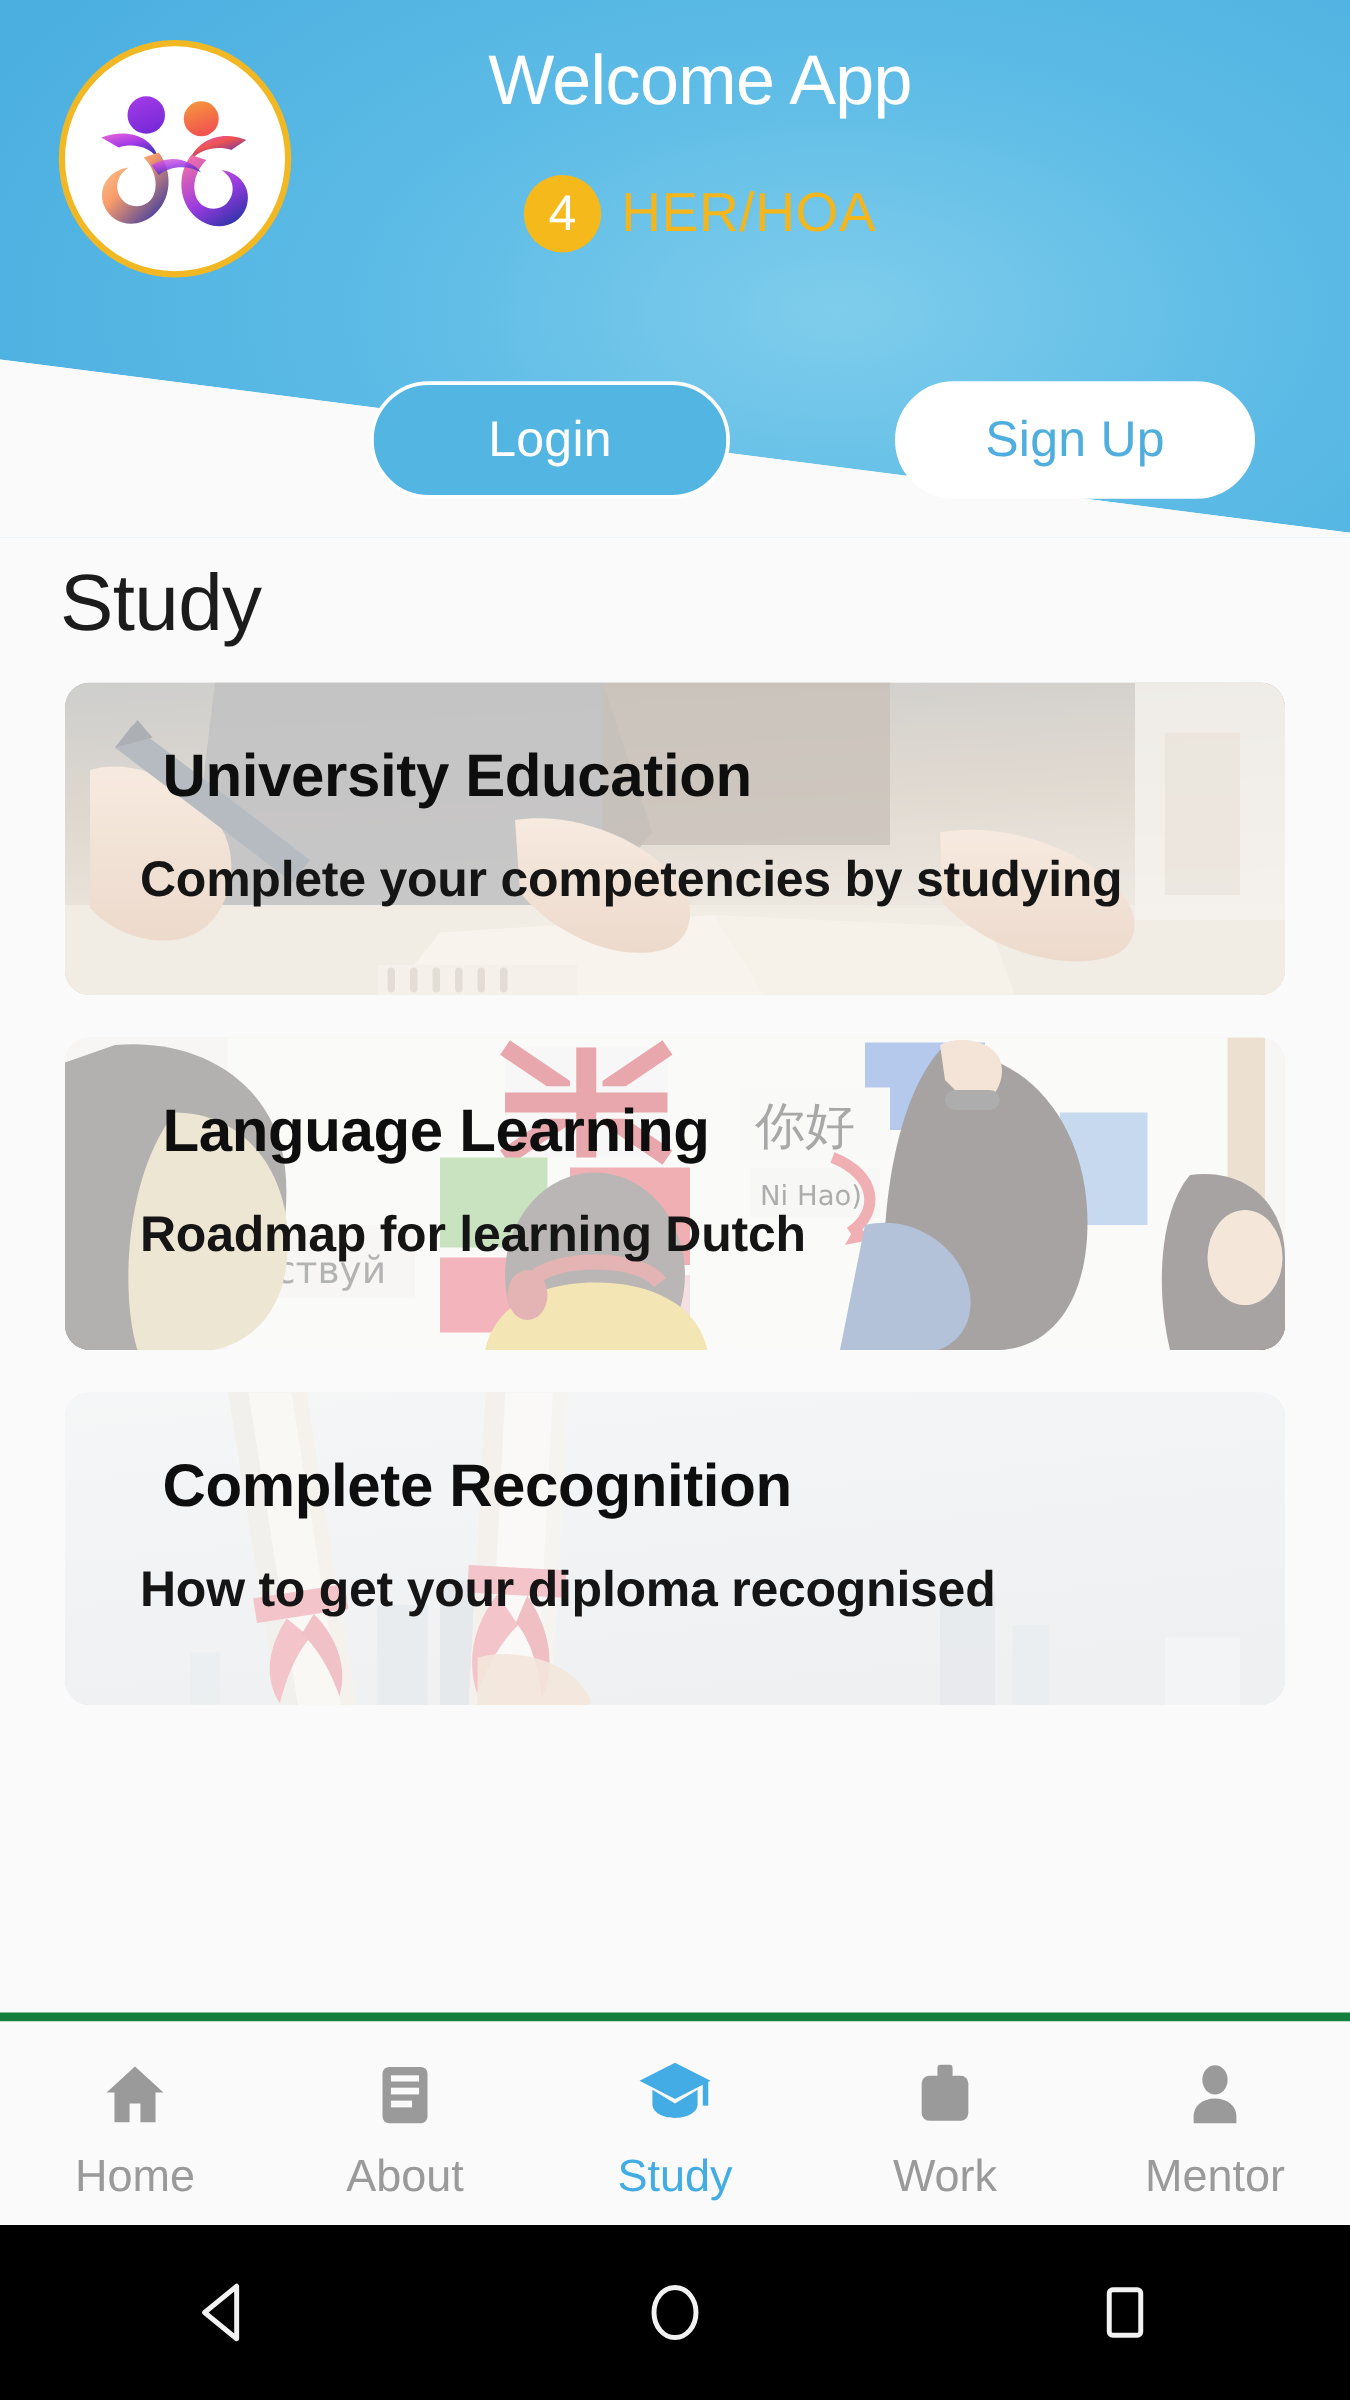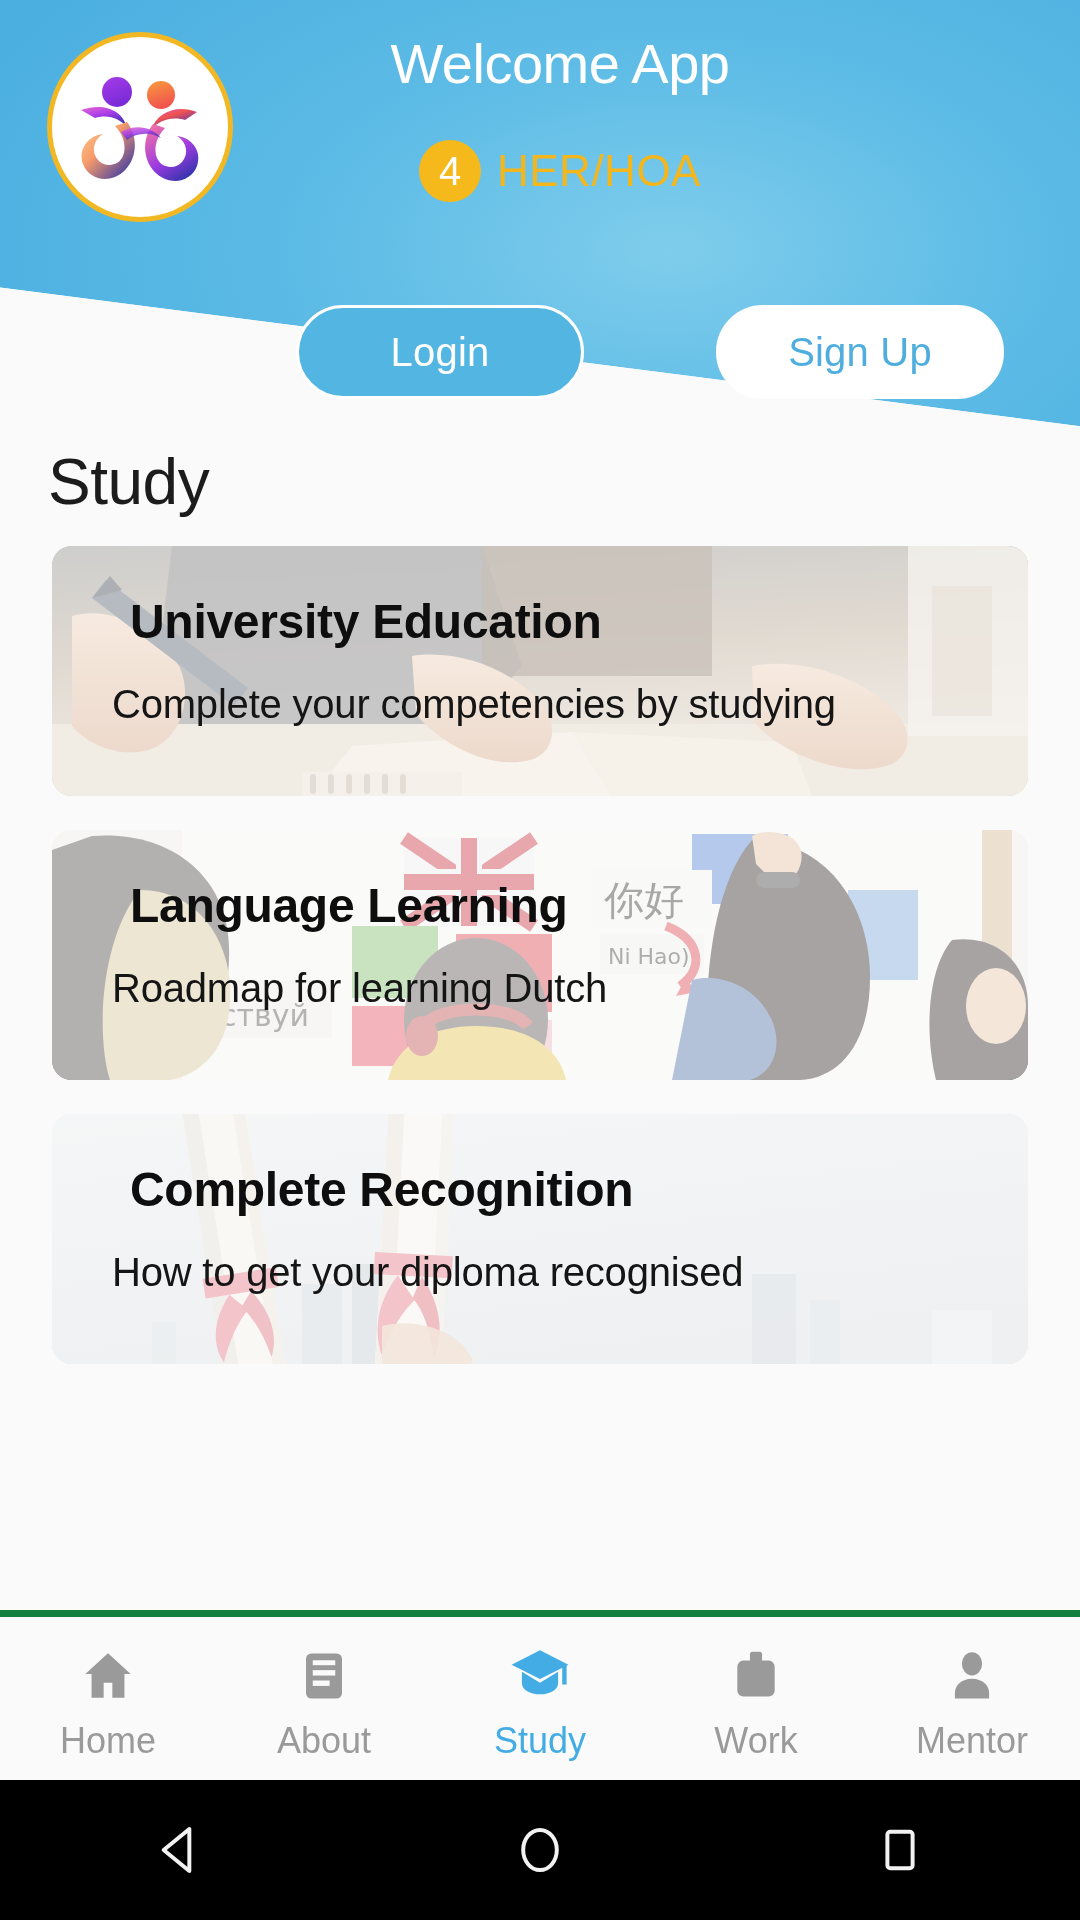--- a/index.html
+++ b/index.html
@@ -122,21 +122,21 @@
   .card-veil{position:absolute;inset:0;background:rgba(250,250,250,0.60);}
   .card-txt{position:absolute;left:0;top:0;width:100%;height:100%;}
   .card-title{
     position:absolute;left:78px;top:52px;
     font-size:48px;font-weight:700;color:#0E0E0E;
     font-family:"Liberation Sans", sans-serif;
     line-height:1;letter-spacing:-0.3px;
   }
   .card-sub{
     position:absolute;left:60px;top:138px;
-    font-size:40px;font-weight:400;color:#151515;
+    font-size:40px;font-weight:700;color:#151515;
     font-family:"Liberation Sans", sans-serif;
     line-height:1;letter-spacing:-0.2px;
   }
 
   
   .bottom-nav{
     position:absolute;left:0;top:1610px;width:1080px;height:170px;
     background:#FAFAFA;
     border-top:7px solid #15803d;
     display:flex;

